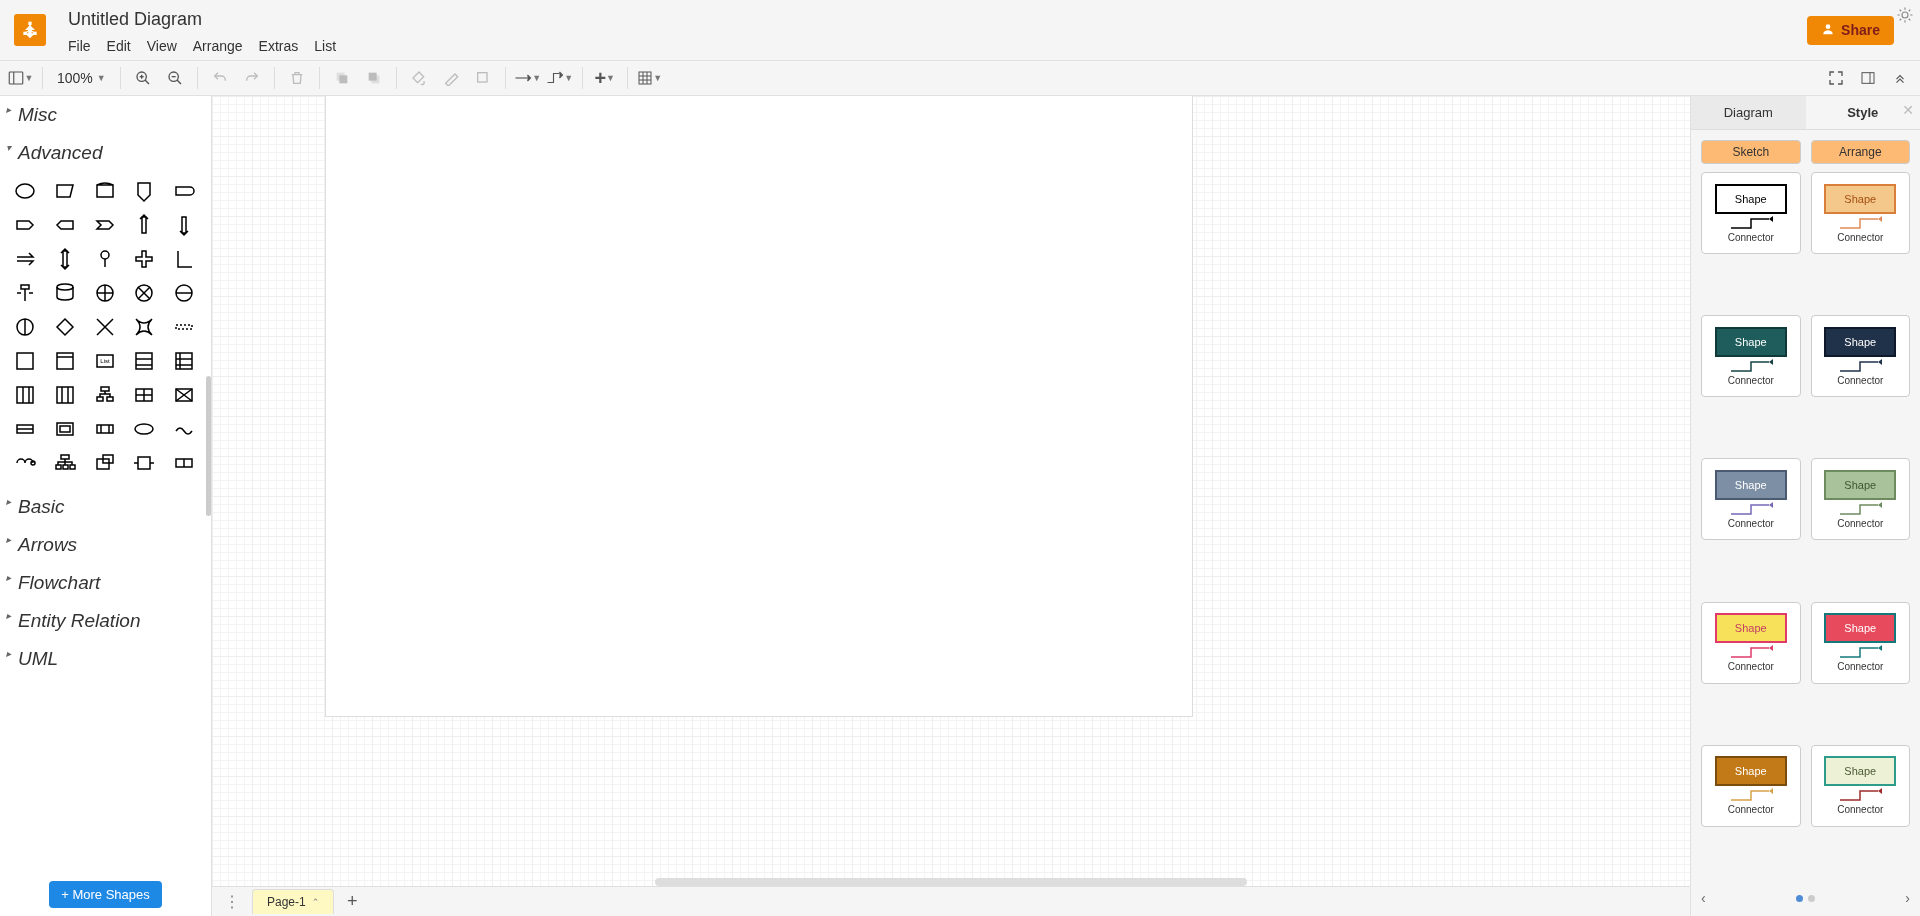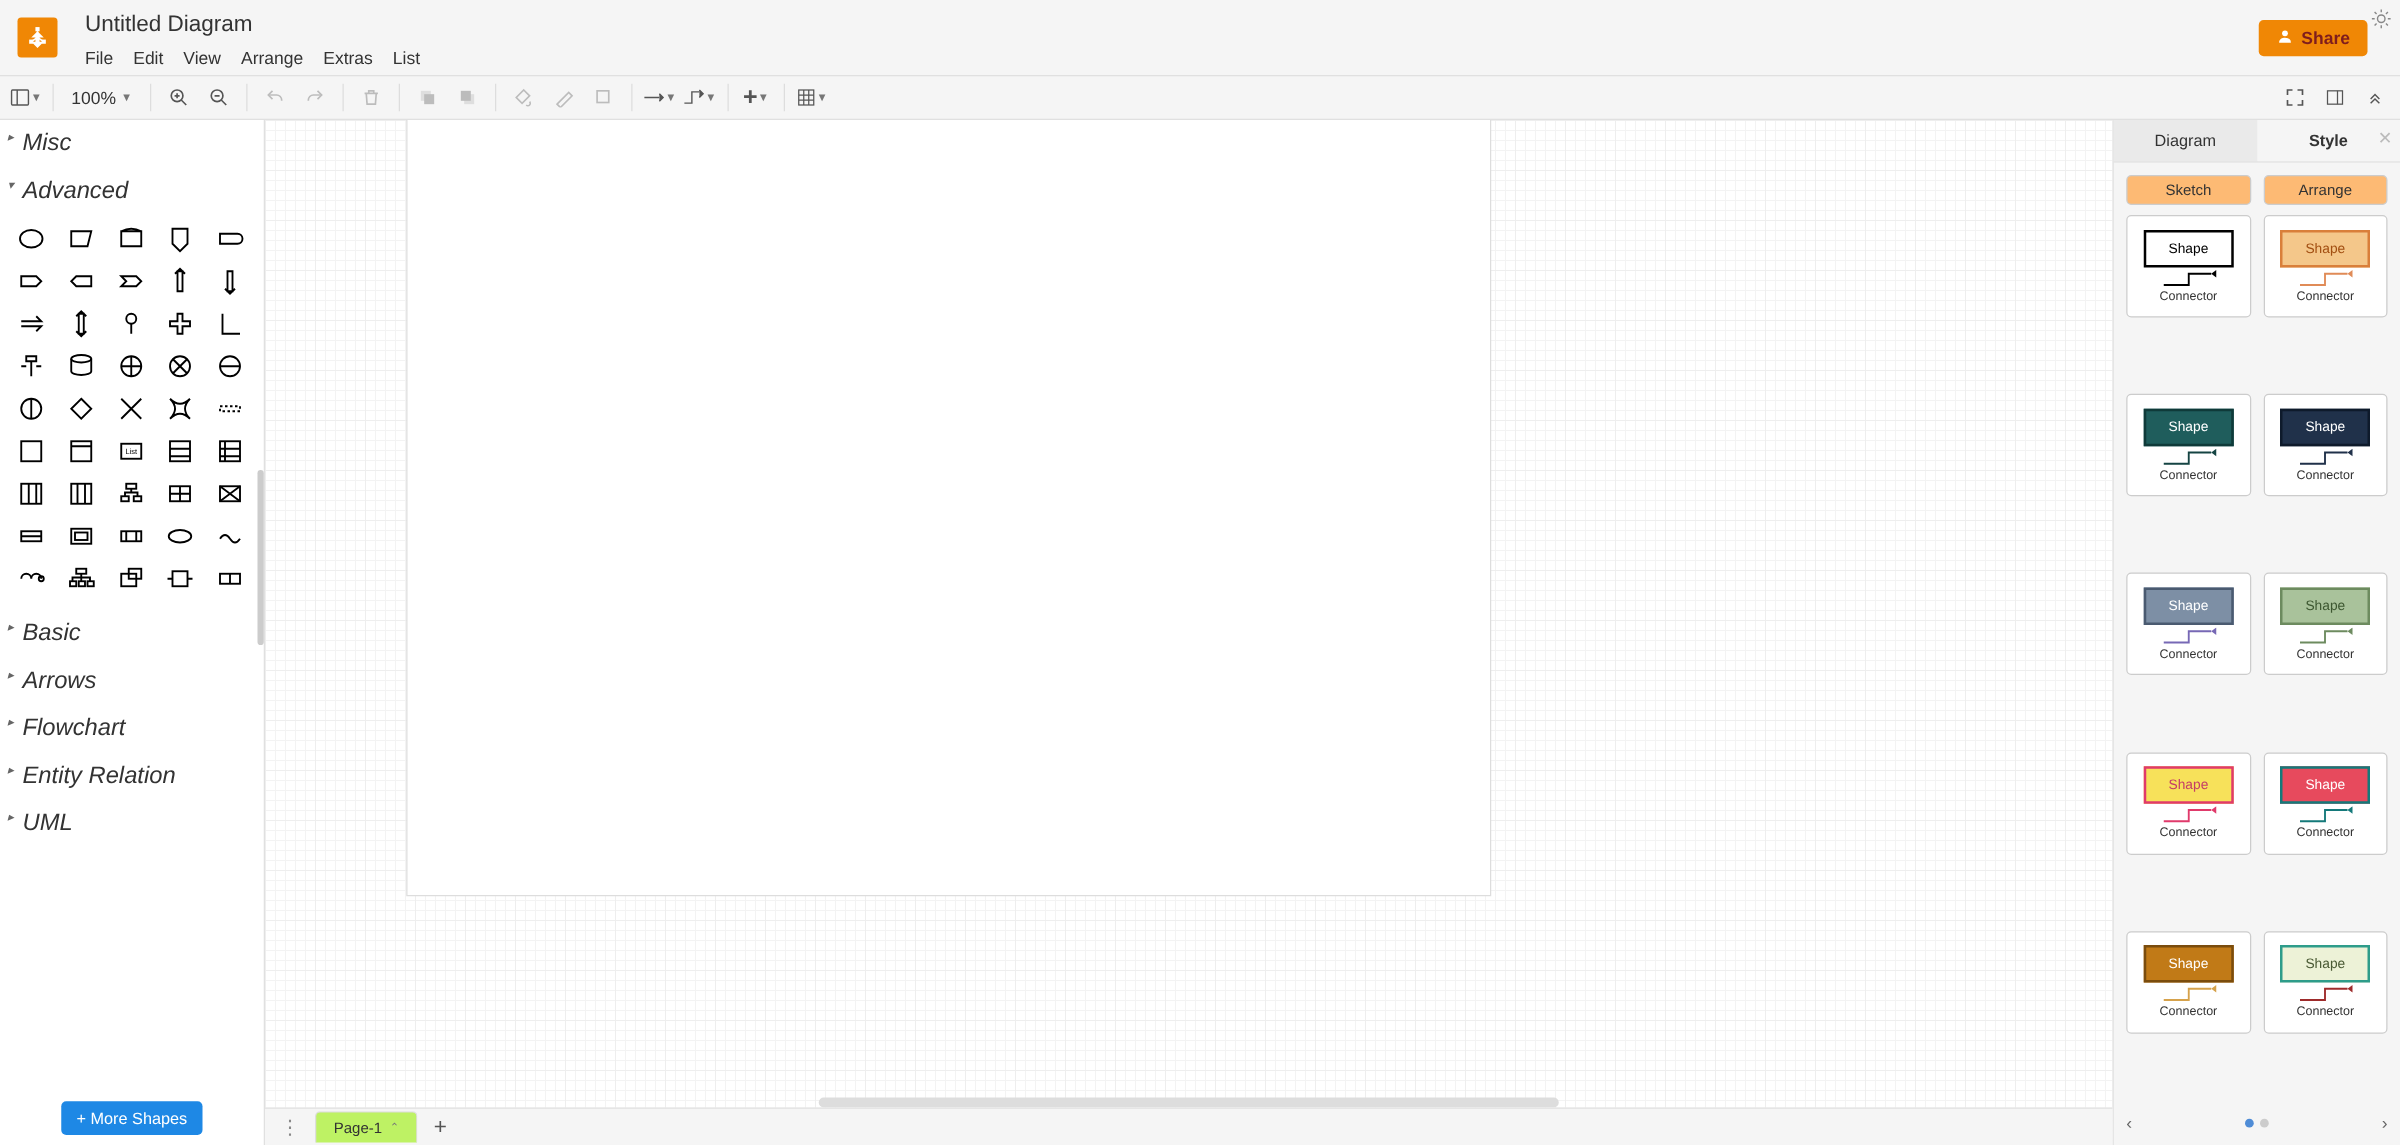--- a/index.html
+++ b/index.html
@@ -42,21 +42,21 @@
 
 
 .canvas-wrap { flex: 1; position: relative; background: #fff; overflow: hidden; }
 .paper-shadow { position: absolute; left: 114px; top: 0; width: 866px; height: 620px; background: #fff; box-shadow: 0 0 0 1px #ddd; }
 .grid-bg { position: absolute; inset: 0; background-image: linear-gradient(#eee 1px, transparent 1px), linear-gradient(90deg, #eee 1px, transparent 1px); background-size: 40px 40px; }
 .grid-bg.fine { background-image: linear-gradient(#f3f3f3 1px, transparent 1px), linear-gradient(90deg, #f3f3f3 1px, transparent 1px); background-size: 8px 8px; }
 .hscrollbar { position: absolute; left: 30%; bottom: 30px; width: 40%; height: 8px; background: #ddd; border-radius: 4px; }
 
 
 .page-tabs { position: absolute; bottom: 0; left: 212px; right: 230px; height: 30px; background: #f5f5f5; border-top: 1px solid #e0e0e0; display: flex; align-items: center; padding-left: 6px; gap: 6px; }
-.page-tab { background: #bef264; border: 1px solid #ddd; border-bottom: none; border-radius: 4px 4px 0 0; padding: 5px 14px; font-size: 12px; display: flex; align-items: center; gap: 6px; cursor: pointer; }
+.page-tab { background: #fef9c3; border: 1px solid #ddd; border-bottom: none; border-radius: 4px 4px 0 0; padding: 5px 14px; font-size: 12px; display: flex; align-items: center; gap: 6px; cursor: pointer; }
 .add-page { width: 24px; height: 24px; display: flex; align-items: center; justify-content: center; font-size: 18px; color: #555; cursor: pointer; }
 .vdots { color: #888; font-size: 16px; padding: 0 6px; cursor: pointer; }
 
 
 .sidebar-right { width: 230px; background: #f5f5f5; border-left: 1px solid #e0e0e0; display: flex; flex-direction: column; position: relative; }
 .rtabs { display: flex; height: 34px; border-bottom: 1px solid #ddd; }
 .rtab { flex: 1; display: flex; align-items: center; justify-content: center; font-size: 13px; cursor: pointer; background: #eaeaea; }
 .rtab.active { background: #f5f5f5; font-weight: 600; }
 .rclose { position: absolute; right: 6px; top: 6px; color: #bbb; font-size: 14px; cursor: pointer; }
 .style-toggles { display: flex; gap: 10px; padding: 10px 10px 8px; }

